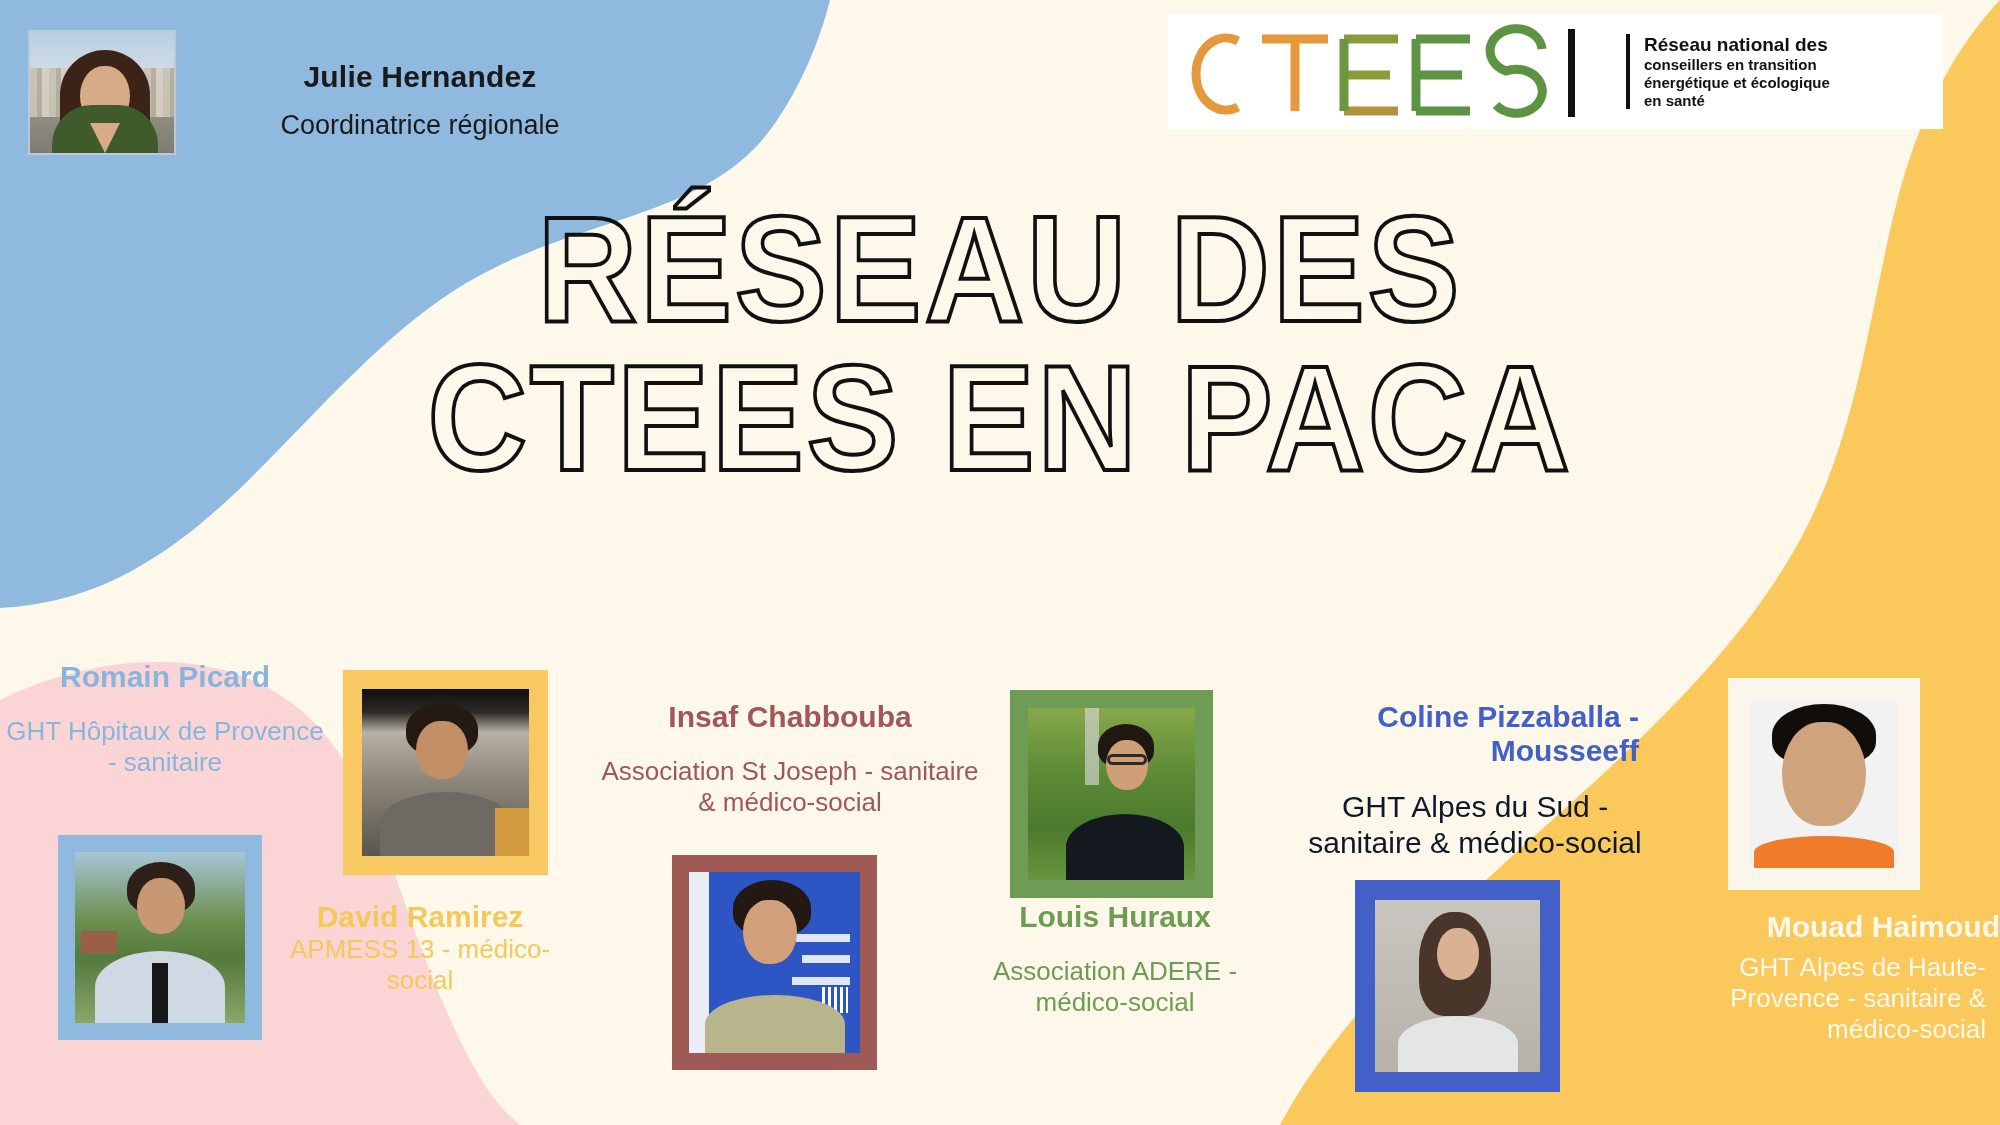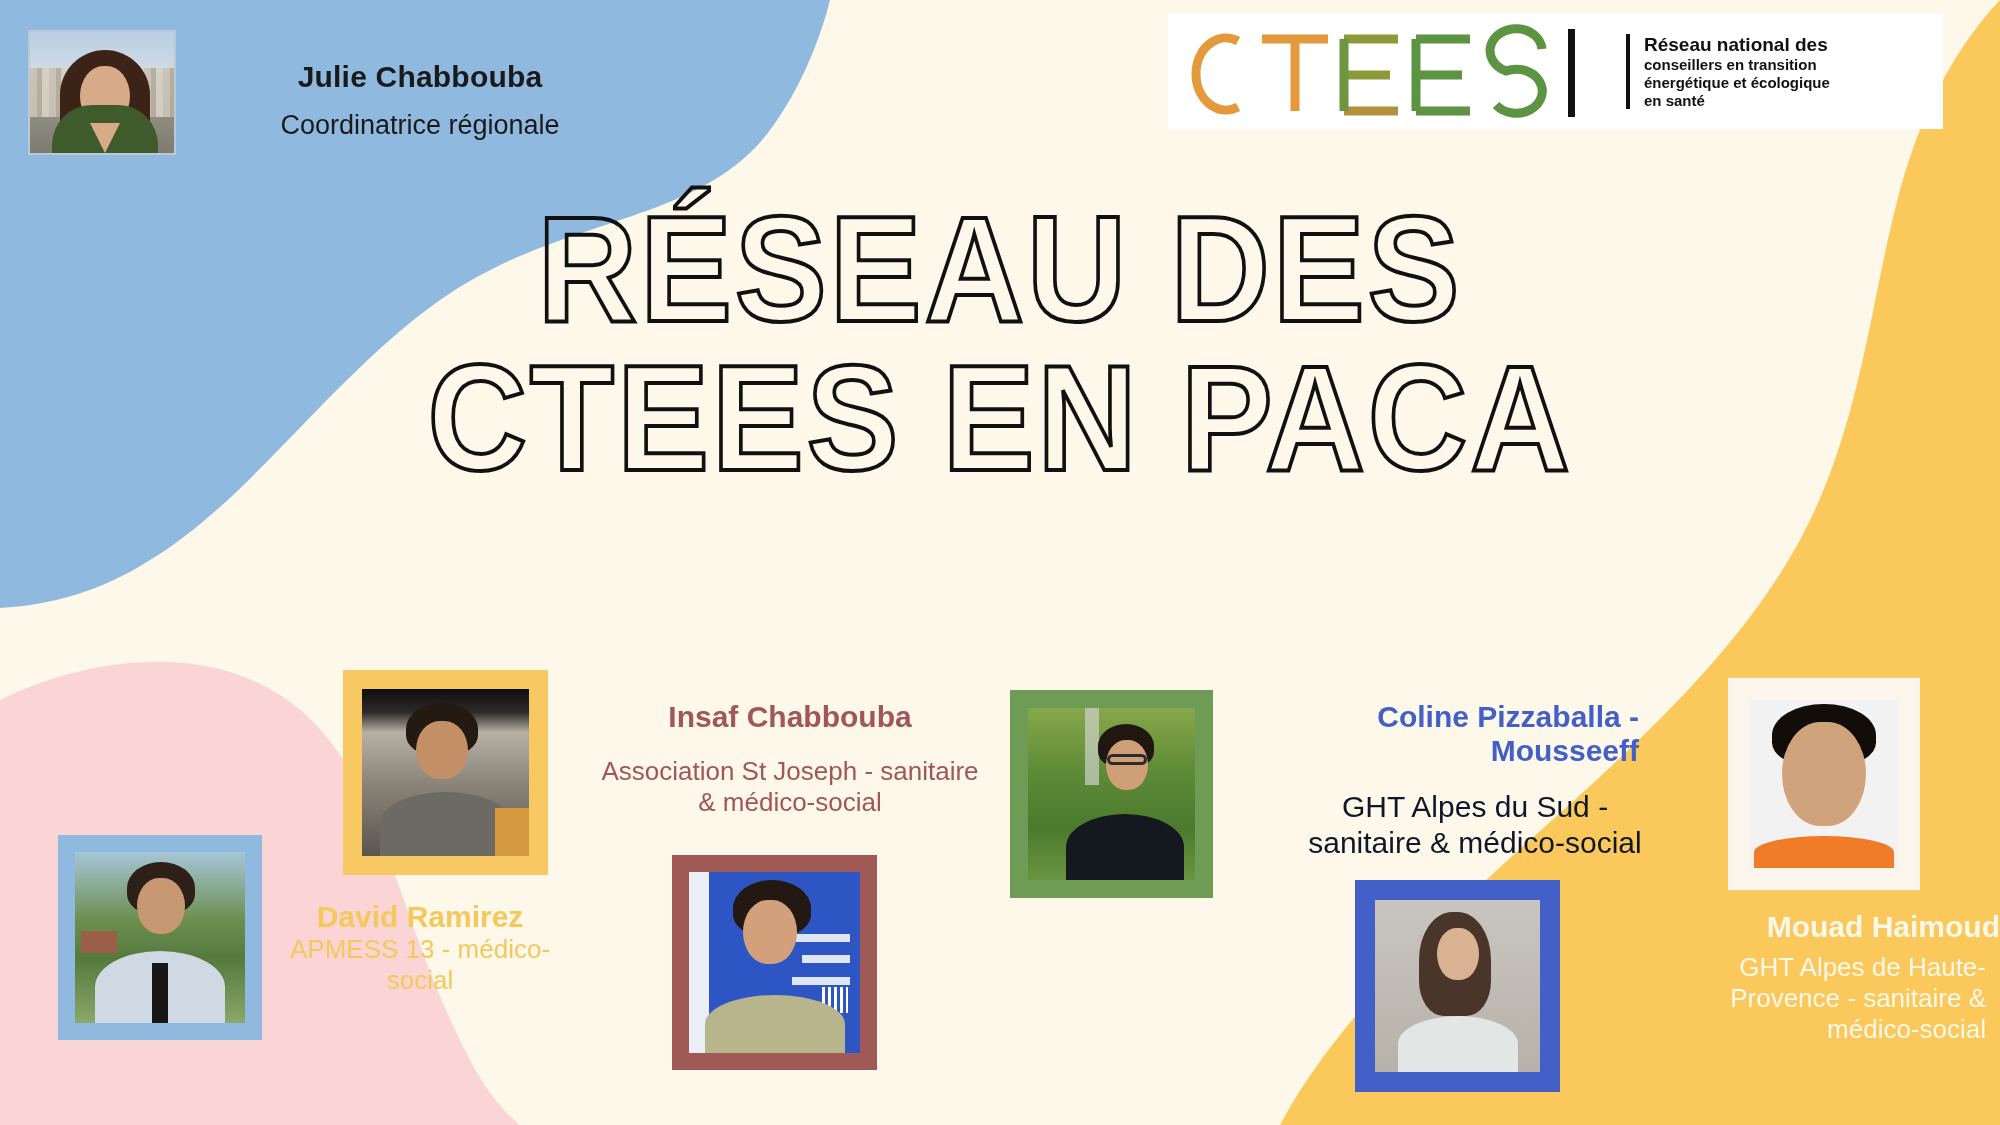--- a/index.html
+++ b/index.html
@@ -116,21 +116,21 @@
 
   <div class="julie-photo">
     <div class="sky"></div>
     <div class="city"></div>
     <div class="hair"></div>
     <div class="face"></div>
     <div class="sweater"></div>
     <div class="vneck"></div>
   </div>
 
-  <div class="julie-name">Julie Chabbouba</div>
+  <div class="julie-name">Julie Hernandez</div>
   <div class="julie-role">Coordinatrice régionale</div>
 
   <div class="logo-box">
     <div class="logo-mark">
       <svg viewBox="0 0 440 105" width="440" height="105">
         <g fill="none" stroke-width="9" stroke-linecap="butt">
 
           <path d="M62,22 A30,36 0 1,0 62,88" stroke="#E49A3C"></path>
 
           <path d="M86,20 L152,20" stroke="#E49A3C"></path>
@@ -157,20 +157,24 @@
       <div class="l3">énergétique et écologique</div>
       <div class="l4">en santé</div>
     </div>
   </div>
 
   <h1 class="title">
     <span>RÉSEAU DES</span>
     <span class="l2">CTEES EN PACA</span>
   </h1>
 
+  <div class="person" style="left:0px; top:660px; width:330px; text-align:center;">
+    <div class="p-name" style="font-size:30px; color:#89B5DC;">Romain Picard</div>
+    <div class="p-org" style="font-size:26px; color:#89B5DC; margin-top:22px; padding:0 6px;">GHT Hôpitaux de Provence - sanitaire</div>
+  </div>
   <div class="frame" style="left:58px; top:835px; width:204px; height:205px; background:#8FB9DE; padding:17px;">
     <div class="inner" style="inset:17px;">
       <div class="ph">
         <div class="bg" style="background:linear-gradient(#a7c6d8 0%,#6c8f4e 40%,#547a3c 62%,#8aa86a 100%);"></div>
         <div style="position:absolute;left:6px;top:46%;width:36px;height:22px;background:#9b5f46;"></div>
         <div class="hair" style="left:52px;top:10px;width:68px;height:52px;background:#2d2018;"></div>
         <div class="face" style="left:62px;top:26px;width:48px;height:56px;background:#c89873;"></div>
         <div class="body" style="bottom:0;width:130px;height:72px;background:#cfd9e4;"></div>
         <div style="position:absolute;left:50%;bottom:0;transform:translateX(-50%);width:16px;height:60px;background:#171717;"></div>
       </div>
@@ -218,20 +222,24 @@
       <div class="ph">
         <div class="bg" style="background:linear-gradient(#86a84a 0%,#5d8a36 38%,#4c7a2d 70%,#6a9440 100%);"></div>
         <div style="position:absolute;left:34%;top:0;width:14px;height:45%;background:#cfd2cc;opacity:.7;"></div>
         <div class="hair" style="left:70px;top:16px;width:56px;height:44px;background:#1f1710;"></div>
         <div class="face" style="left:78px;top:32px;width:42px;height:50px;background:#cf9f78;"></div>
         <div style="position:absolute;left:79px;top:46px;width:40px;height:11px;border:3px solid #2b2b2b;border-radius:8px;"></div>
         <div class="body" style="left:58%;bottom:0;width:118px;height:66px;background:#14181f;"></div>
       </div>
     </div>
   </div>
+  <div class="person" style="left:945px; top:900px; width:340px; text-align:center;">
+    <div class="p-name" style="font-size:30px; color:#6F9C54;">Louis Huraux</div>
+    <div class="p-org" style="font-size:26px; color:#6F9C54; margin-top:22px; padding:0 38px;">Association ADERE - médico-social</div>
+  </div>
 
   <div class="person" style="left:1275px; top:700px; width:400px; text-align:center;">
     <div class="p-name" style="font-size:30px; color:#4260C8; padding:0 36px;text-align:right;">Coline Pizzaballa - Mousseeff</div>
     <div class="p-org" style="font-size:30px; color:#0f172a; margin-top:22px; padding:0 14px;">GHT Alpes du Sud - sanitaire &amp; médico-social</div>
   </div>
   <div class="frame" style="left:1355px; top:880px; width:205px; height:212px; background:#4260C8; padding:20px;">
     <div class="inner" style="inset:20px;">
       <div class="ph">
         <div class="bg" style="background:linear-gradient(#c9c6bf,#b6b2aa);"></div>
         <div class="hair" style="left:44px;top:12px;width:72px;height:104px;border-radius:46% 46% 34% 34%;background:#4a352a;"></div>

